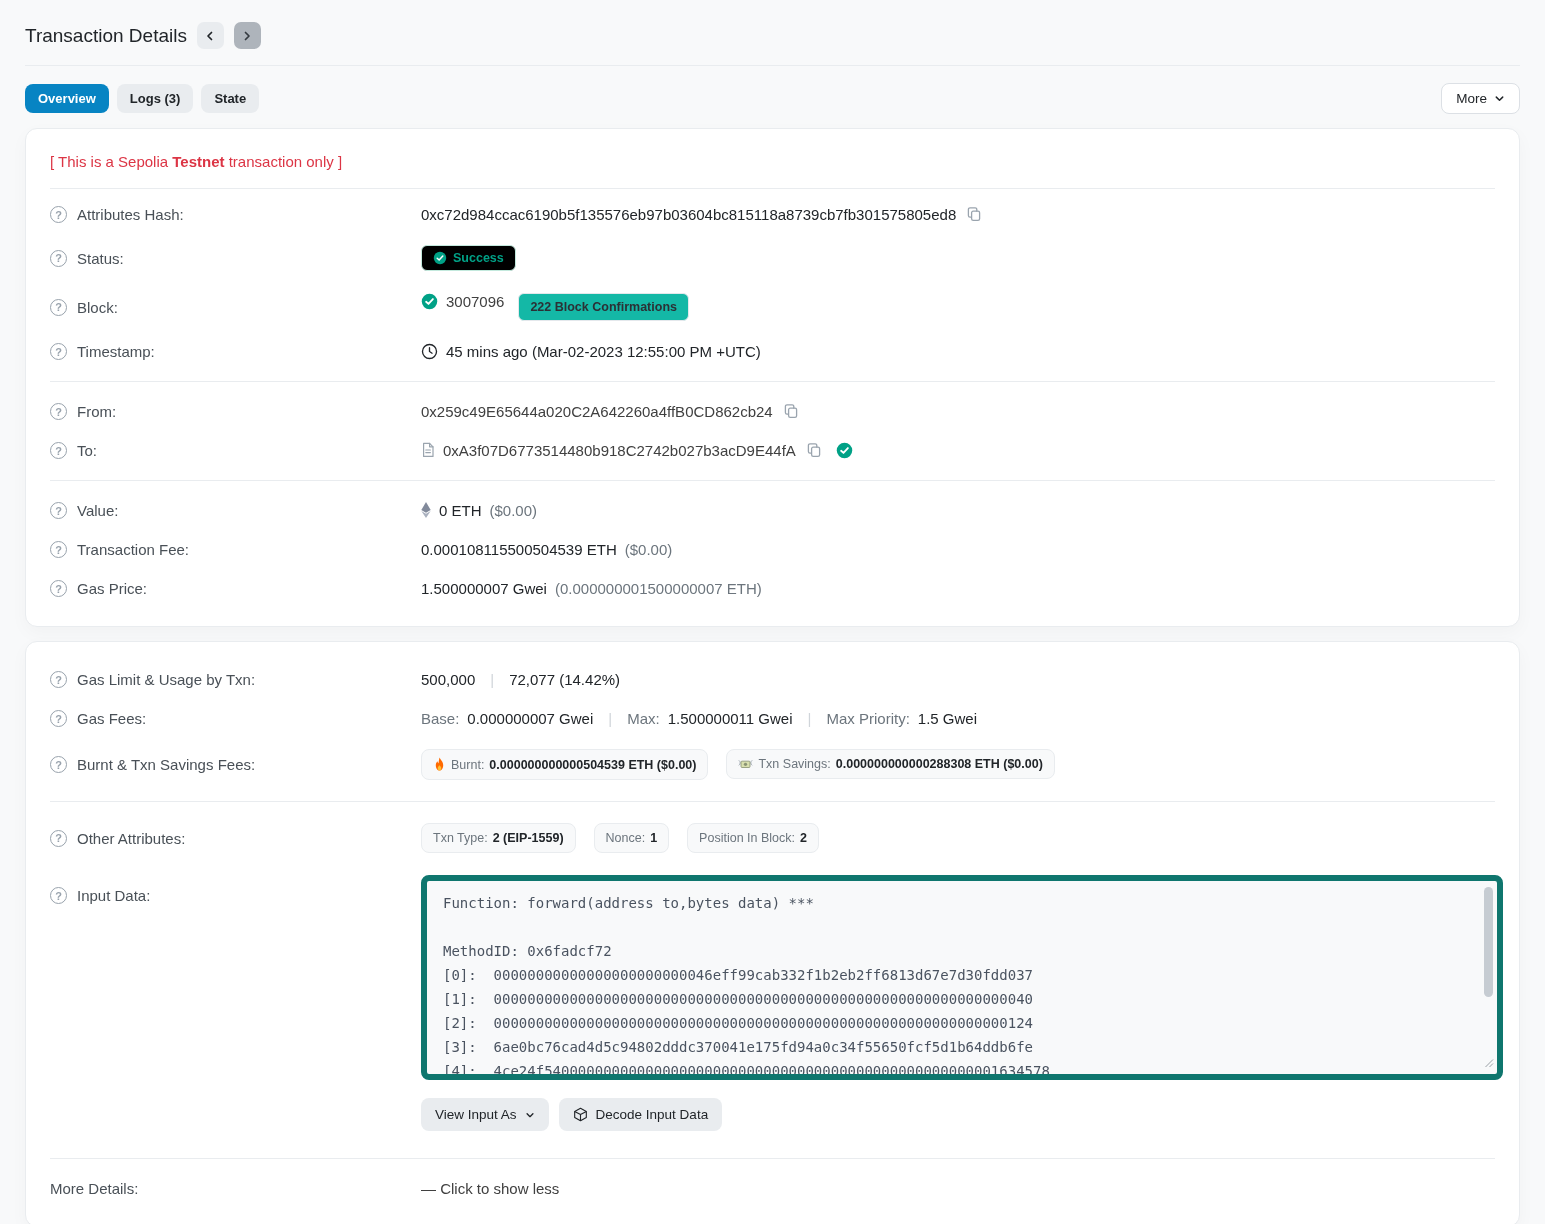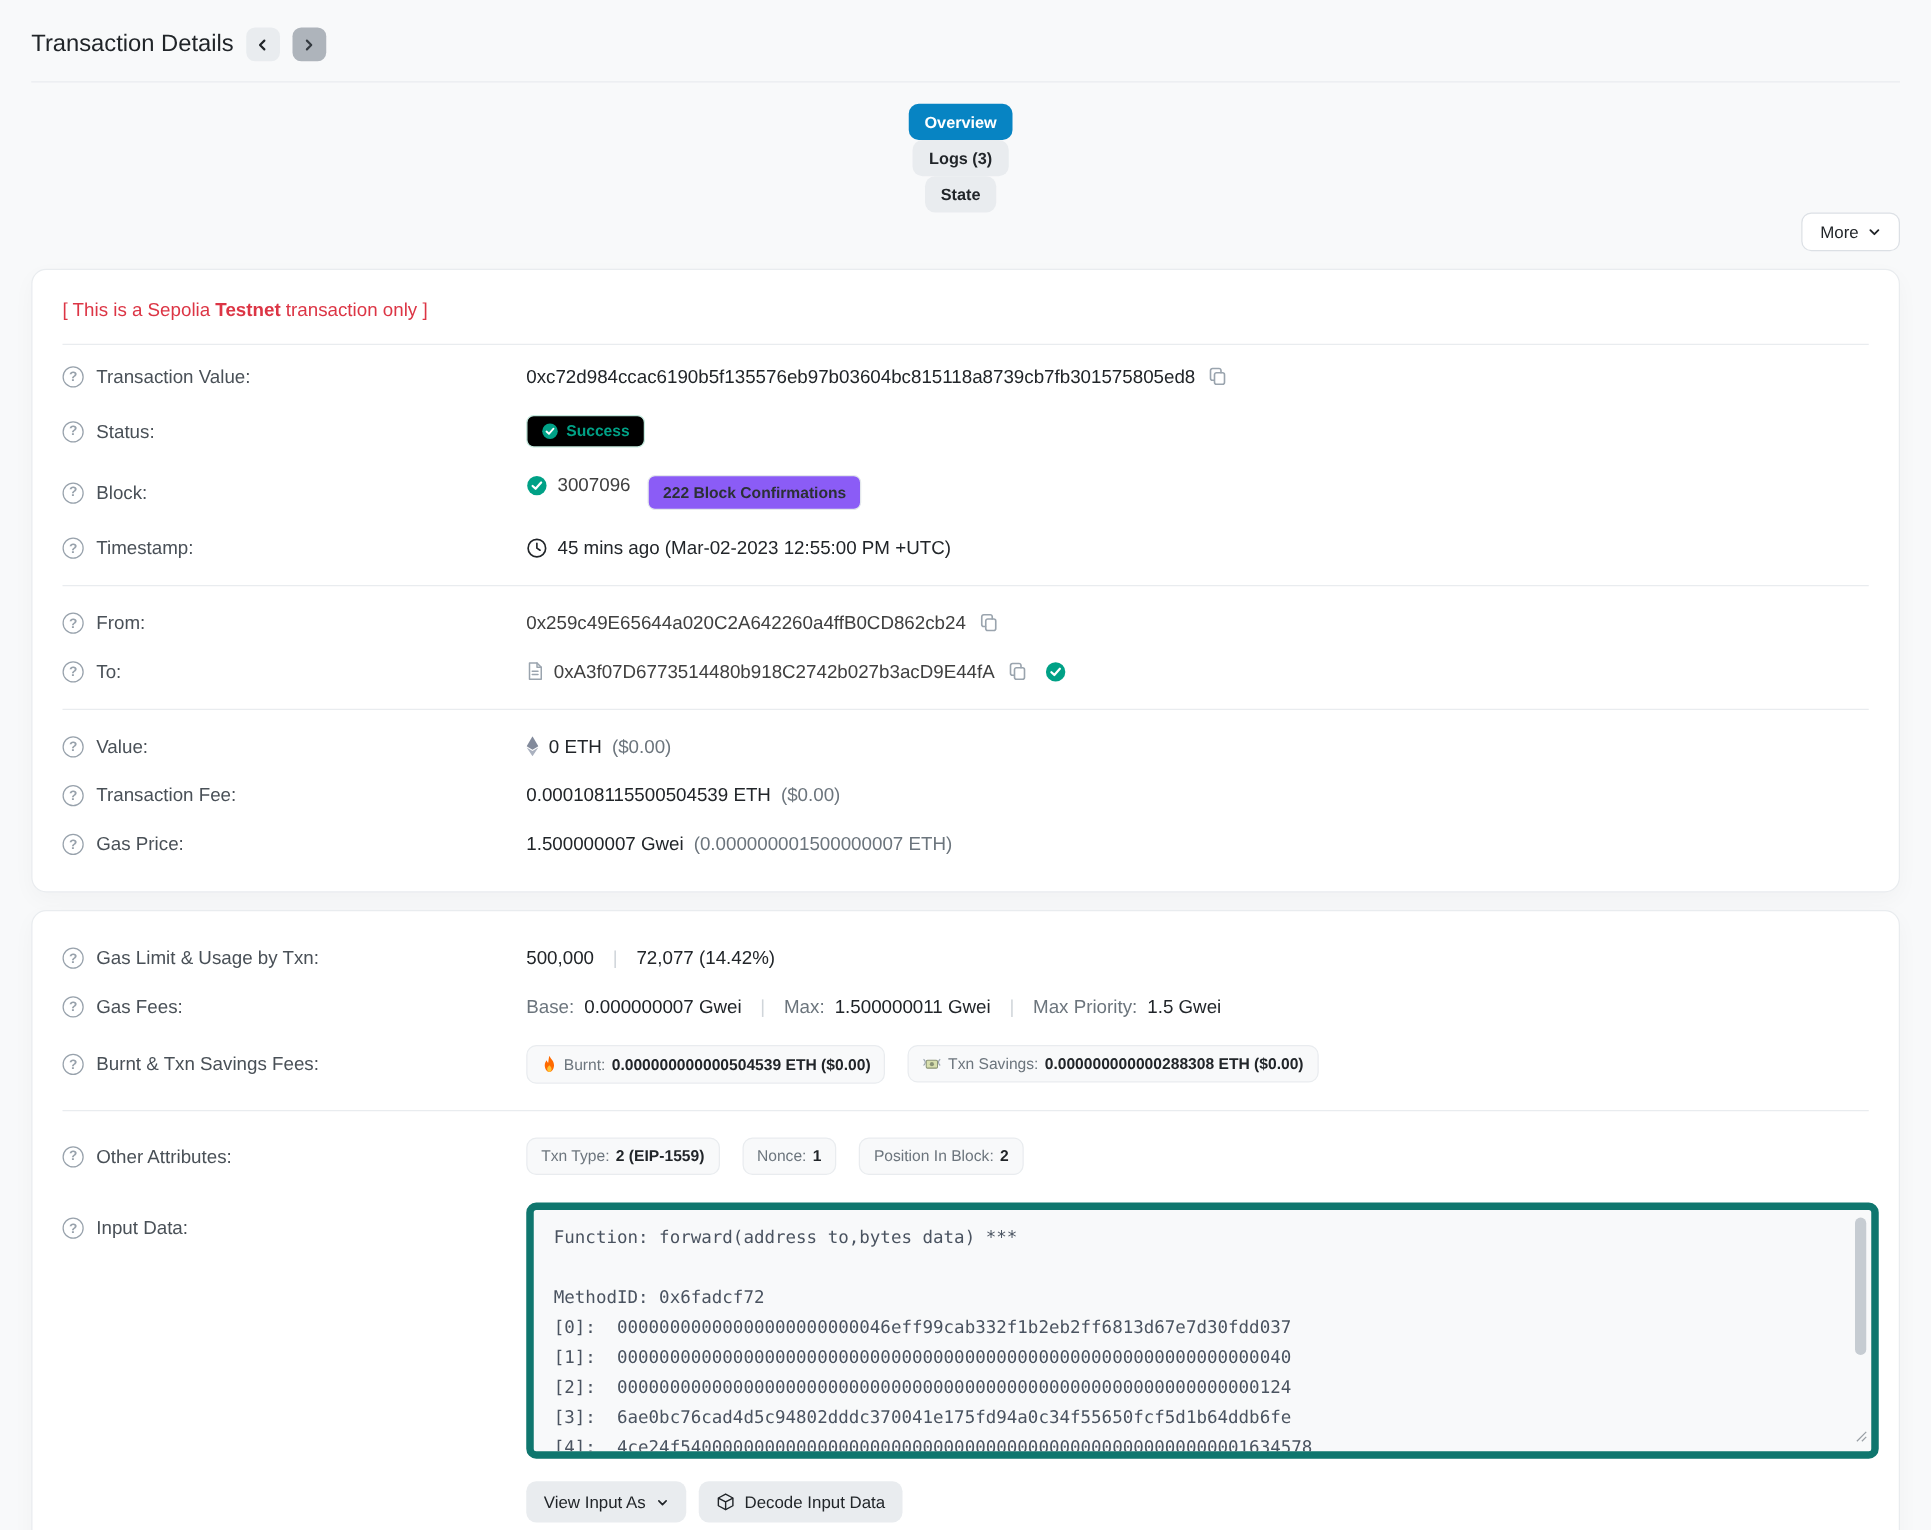--- a/index.html
+++ b/index.html
@@ -7,21 +7,21 @@
   .page { width:1545px; min-height:1224px; padding:22px 25px 14px; }
 
   
   .topbar { display:flex; align-items:center; gap:10px; padding-bottom:16px; border-bottom:1px solid #e9ecef; }
   .page-title { font-size:19px; font-weight:400; color:#212529; }
   .nav-btn { width:27px; height:27px; border-radius:7px; border:none; display:inline-flex; align-items:center; justify-content:center; cursor:pointer; }
   .nav-btn.prev { background:#e9ecef; color:#212529; }
   .nav-btn.next { background:#aeb4bb; color:#343a40; }
 
   
-  .tabs-row { display:flex; align-items:center; margin-top:17px;flex-direction:column; }
+  .tabs-row { display:flex; align-items:center; margin-top:17px; }
   .tab { padding:7px 13px; border-radius:8px; font-size:13px; font-weight:600; color:#212529; background:#e9ecef; margin-right:8px; border:none; cursor:pointer; }
   .tab.active { background:#0784c3; color:#fff; }
   .more-btn { margin-left:auto; background:#fff; border:1px solid #dce0e5; border-radius:8px; padding:7px 14px; font-size:13.5px; color:#212529; display:inline-flex; align-items:center; gap:7px; cursor:pointer; }
 
   
   .card { background:#fff; border:1px solid #e9ecef; border-radius:12px; padding:18px 24px; margin-top:14px; box-shadow:0 6px 18px rgba(33,37,41,0.03); }
 
   .notice { color:#dc3545; font-size:15px; padding:6px 0 18px; border-bottom:1px solid #e9ecef; margin-bottom:6px; }
   .notice b { font-weight:700; }
 
@@ -32,21 +32,21 @@
   .valcol.block-col { flex-direction:column; align-items:flex-start; }
 
   .q { width:17px; height:17px; border:1.4px solid #98a2ac; border-radius:50%; color:#98a2ac; font-size:11px; font-weight:700; display:inline-flex; align-items:center; justify-content:center; flex:none; }
   .muted { color:#6c757d; }
   .sep { color:#d0d5da; margin:0 7px; }
   .link { color:#404040; text-decoration:none; cursor:pointer; }
   .hr { border:0; border-top:1px solid #e9ecef; margin:10px 0; }
   .icon-btn { background:none; border:none; cursor:pointer; display:inline-flex; align-items:center; padding:0 2px; }
 
   .badge-success { display:inline-flex; align-items:center; gap:6px; background:#000000; border:1px solid #c3e9dd; color:#00a186; font-size:12.5px; font-weight:600; padding:5px 11px; border-radius:6px; }
-  .badge-gray { background:#8b5cf6; border:1px solid #e4e8ec; border-radius:6px; padding:6px 11px; font-size:12.5px; font-weight:700; color:#2b3035; }
+  .badge-gray { background:#14b8a6; border:1px solid #e4e8ec; border-radius:6px; padding:6px 11px; font-size:12.5px; font-weight:700; color:#2b3035; }
 
   .chip { display:inline-flex; align-items:center; gap:5px; background:#f8f9fa; border:1px solid #e9ecef; border-radius:8px; padding:7px 11px; font-size:12.5px; margin-right:10px; }
   .chip .clbl { color:#6c757d; }
   .chip .cval { font-weight:700; color:#212529; }
 
   .gasfee-lbl { color:#6c757d; }
 
   .inputbox { position:relative; width:1082px; height:205px; background:#f8f9fa; border:6px solid #0f766e; border-radius:8px; padding:10px 30px 10px 16px; overflow:hidden; font-family:"DejaVu Sans Mono",monospace; font-size:14px; color:#4a5360; }
   .ln { white-space:pre; line-height:24px; height:24px; overflow:hidden; }
   .scroll-thumb { position:absolute; right:4px; top:6px; width:9px; height:110px; background:#c6ccd2; border-radius:5px; cursor:pointer; }
@@ -94,21 +94,21 @@
     </button>
   </div>
 
   <div class="card">
 
     <div class="notice"><span>[ This is a Sepolia </span><b>Testnet</b><span> transaction only ]</span></div>
 
     <div class="row">
       <div class="lblcol">
         <span class="q">?</span>
-        <span>Transaction Value:</span>
+        <span>Attributes Hash:</span>
       </div>
       <div class="valcol">
         <span>0xc72d984ccac6190b5f135576eb97b03604bc815118a8739cb7fb301575805ed8</span>
         <button class="icon-btn">
           <span style="display:inline-flex">
             <svg width="16" height="16" viewBox="0 0 16 16" fill="none" stroke="#9aa4ae" stroke-width="1.3" stroke-linecap="round" stroke-linejoin="round">
                 <rect x="5.6" y="5.2" width="8" height="9.2" rx="1.6"></rect>
                 <path d="M10.8 5.2 V3.4 a1.6 1.6 0 0 0 -1.6 -1.6 H4 A1.6 1.6 0 0 0 2.4 3.4 v6.2 A1.6 1.6 0 0 0 4 11.2 h1.4"></path>
               </svg>
           </span>

